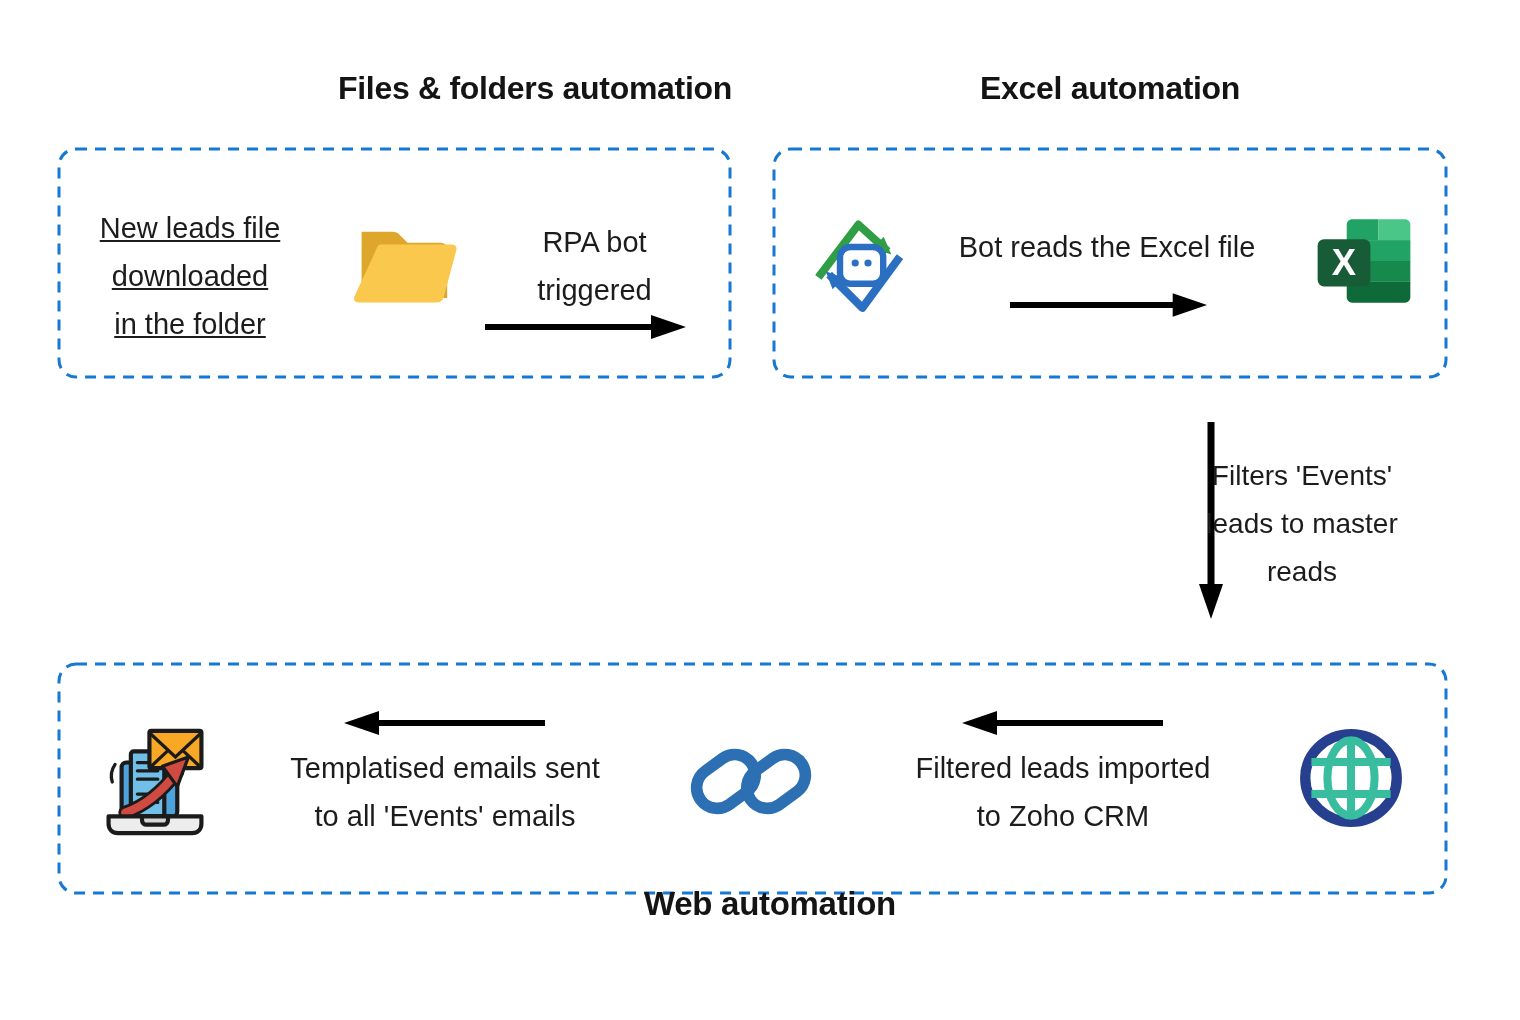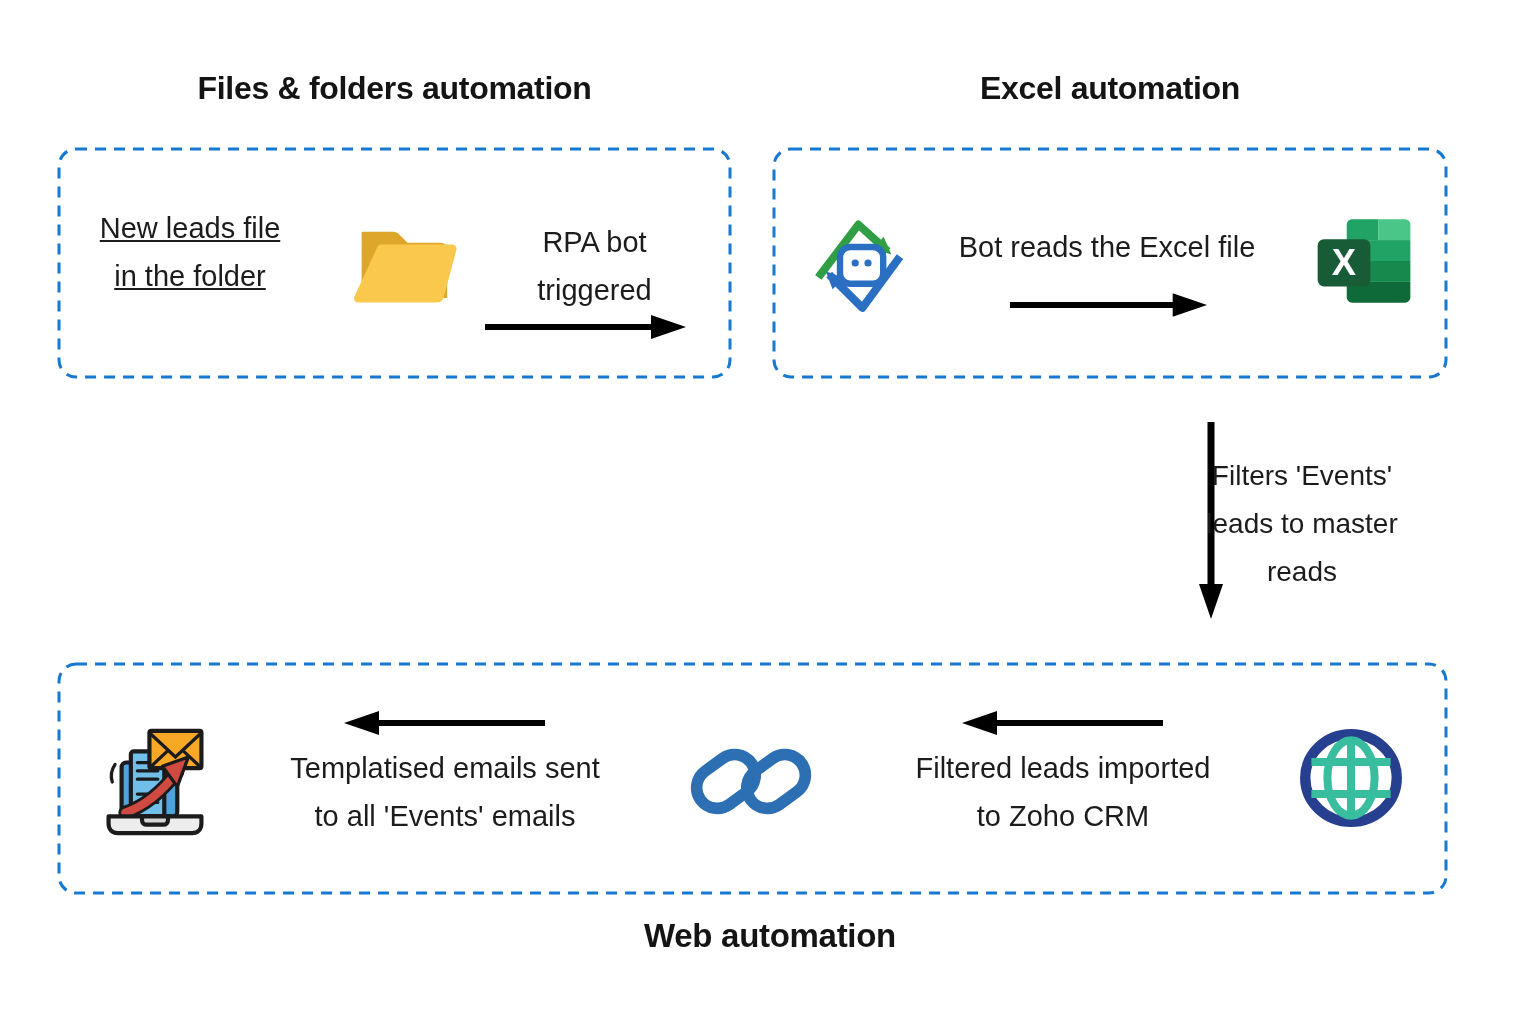--- a/index.html
+++ b/index.html
@@ -45,30 +45,31 @@
   .glb-ring{fill:#ffffff; stroke:var(--globe-navy); stroke-width:11;}
   .glb-grid{fill:none; stroke:var(--globe-teal); stroke-width:8.5;}
   .em-outline{stroke:var(--outline); stroke-width:4.5; stroke-linejoin:round;}
   .em-thin{stroke:var(--outline); stroke-width:3.5; fill:none; stroke-linecap:round;}
 </style>
 </head>
 <body>
 
 <div class="canvas">
 
-  <div class="abs section-title" style="left:57px; top:68px; width:675px;">Files &amp; folders automation</div>
+  <div class="abs section-title" style="left:57px; top:68px; width:675px;text-align:right;">Files &amp; folders automation</div>
   <div class="abs section-title" style="left:772px; top:68px; width:676px;">Excel automation</div>
 
   <div class="box" style="left:57px; top:147px; width:675px; height:232px;">
     <svg class="box-border" width="675" height="232">
       <rect x="2" y="2" width="671" height="228" rx="17"></rect>
     </svg>
 
     <div class="abs body-text" style="left:18px; top:57px; width:230px;text-decoration:underline;">
       <div>New leads file</div>
+      <div>downloaded</div>
       <div>in the folder</div>
     </div>
 
     <svg class="abs" style="left:286px; top:70px;" width="120" height="92" viewBox="0 0 130 100">
       <path class="f-back" d="M20,16 L54,16 C57,16 59,17 61,19 L70,28 L106,28 C110,28 113,31 113,35 L113,88 L20,88 Z"></path>
       <path class="f-front" d="M41,30 L118,30 C122,30 124,33 123,36 L109,88 C108,91 105,93 102,93 L17,93 C13,93 11,90 12,87 L37,33 C38,31 39,30 41,30 Z"></path>
     </svg>
 
     <div class="abs body-text" style="left:430px; top:71px; width:215px;">
       <div>RPA bot</div>
@@ -177,15 +178,15 @@
 
     <svg class="abs" style="left:1242px; top:66px;" width="104" height="100" viewBox="0 0 110 106">
       <ellipse class="glb-ring" cx="55" cy="53" rx="48.5" ry="46.5"></ellipse>
       <ellipse class="glb-grid" cx="55" cy="53" rx="25" ry="40"></ellipse>
       <line class="glb-grid" x1="55" y1="13" x2="55" y2="93"></line>
       <line class="glb-grid" x1="13" y1="36" x2="97" y2="36"></line>
       <line class="glb-grid" x1="13" y1="70" x2="97" y2="70"></line>
     </svg>
   </div>
 
-  <div class="abs section-title" style="left:60px; top:916px; width:1420px; font-size:33px;">Web automation</div>
+  <div class="abs section-title" style="left:60px; top:884px; width:1420px; font-size:33px;">Web automation</div>
 
 </div>
 
 </body></html>

